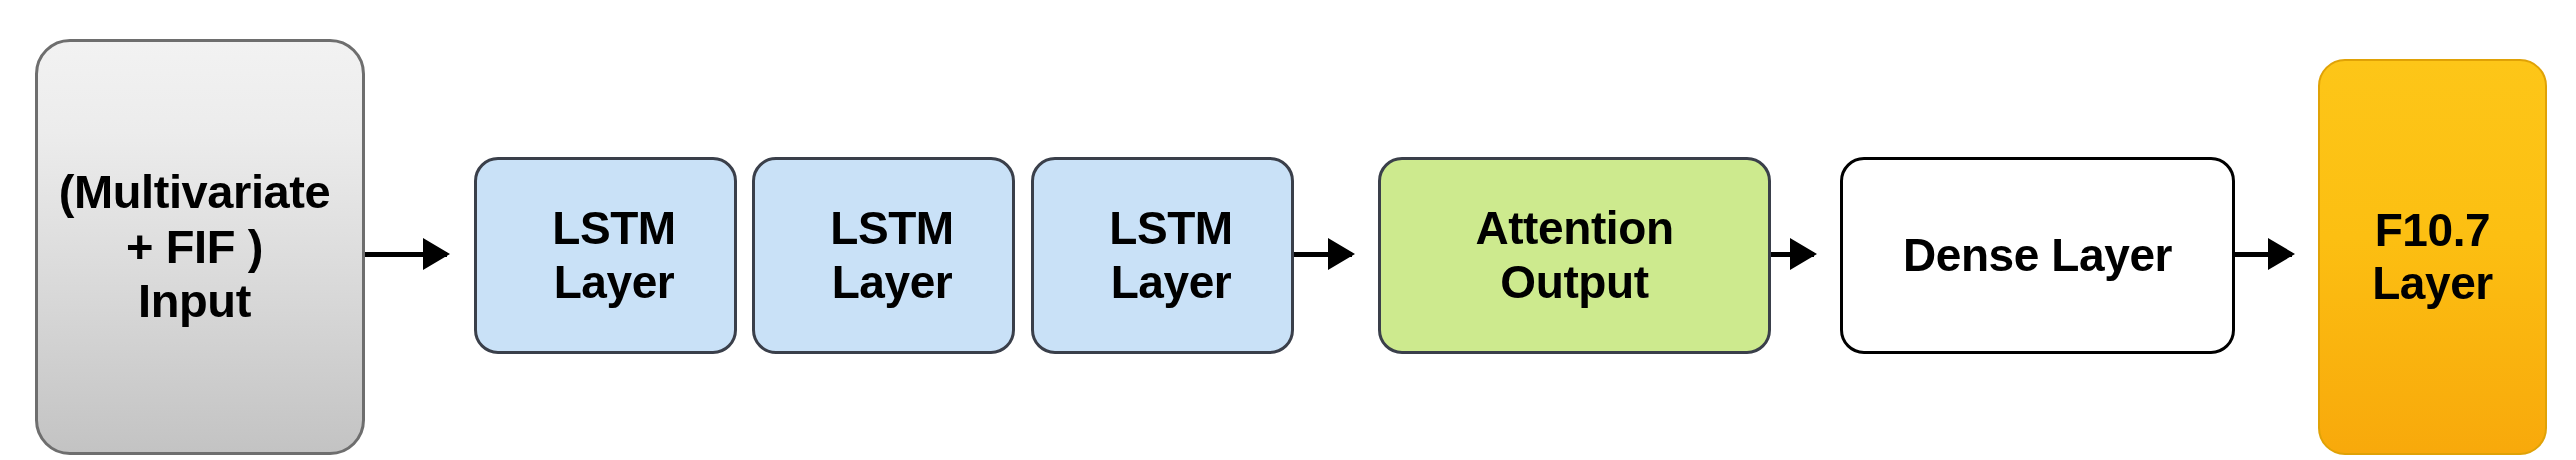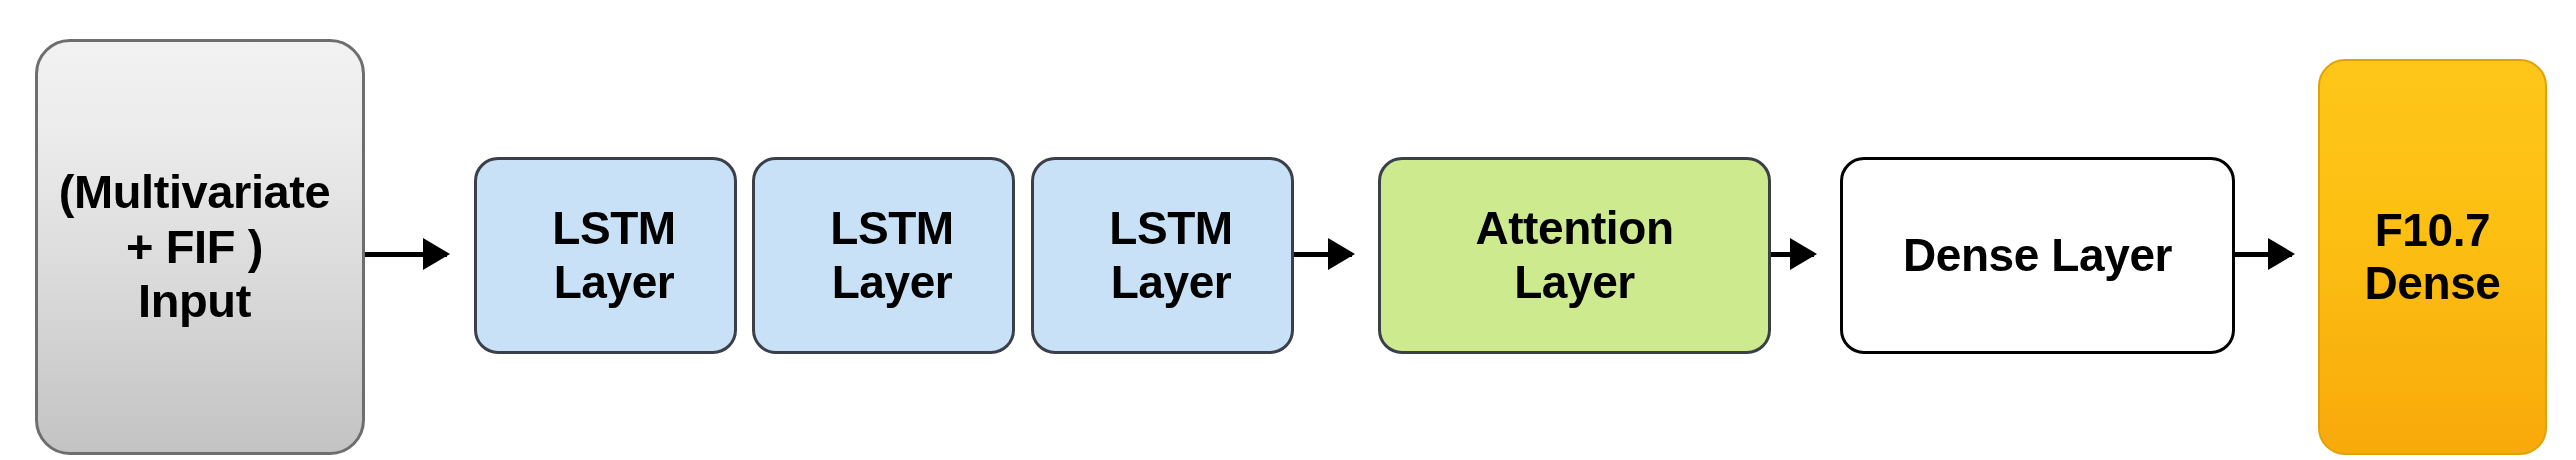--- a/index.html
+++ b/index.html
@@ -157,30 +157,30 @@
 
   <div class="node node-lstm node-lstm-3">
     <span class="label">LSTM
 Layer</span>
   </div>
 
   <div class="arrow arrow-2"></div>
 
   <div class="node node-attention">
     <span class="label">Attention
-Layer</span>
+Output</span>
   </div>
 
   <div class="arrow arrow-3"></div>
 
   <div class="node node-dense">
     <span class="label">Dense Layer</span>
   </div>
 
   <div class="arrow arrow-4"></div>
 
   <div class="node node-output">
     <span class="label">F10.7
-Dense</span>
+Layer</span>
   </div>
 
 </div>
 
 
 </body></html>

